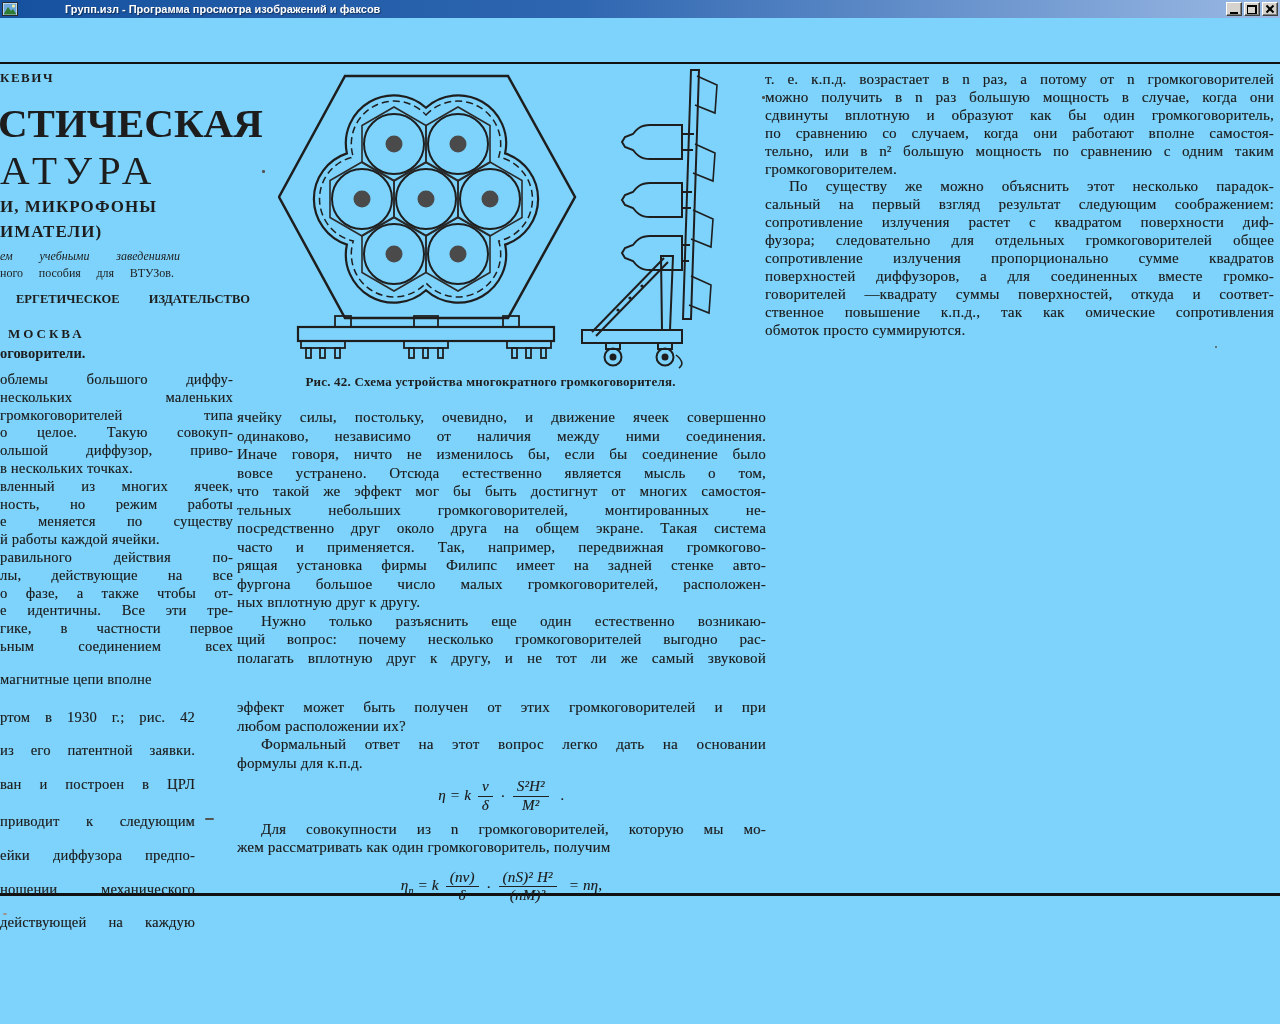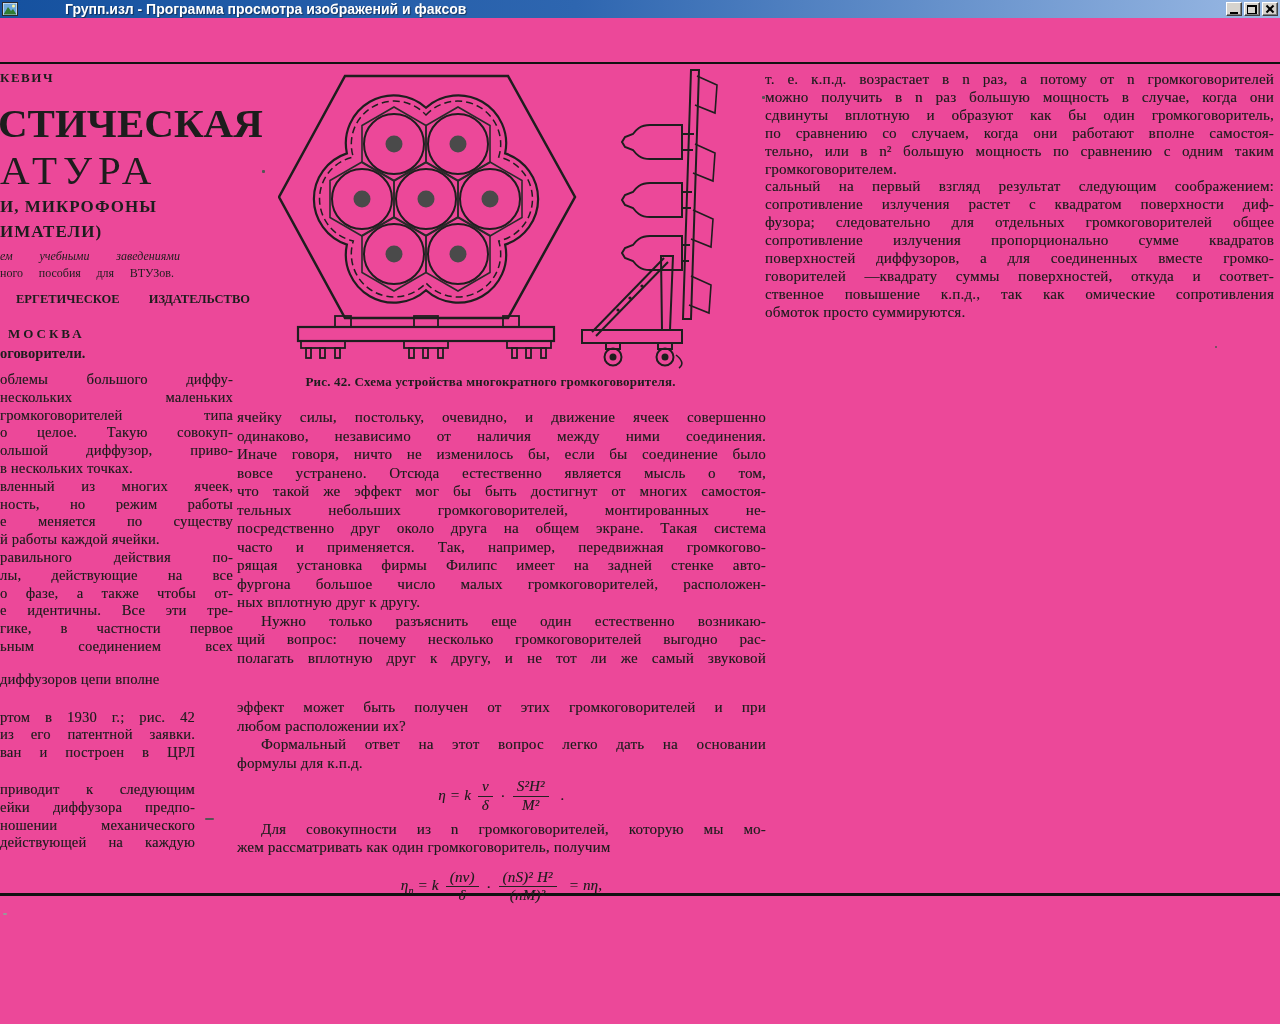--- a/index.html
+++ b/index.html
@@ -7,21 +7,21 @@
 
   
   .titlebar{
     position:absolute;left:0;top:0;width:1280px;height:18px;
     background:linear-gradient(90deg,#15519f 0%,#2e66b0 45%,#9ab9e4 100%);
     display:flex;align-items:center;
     font-family:"Liberation Sans",sans-serif;
   }
   .app-icon{width:16px;height:16px;margin:1px 3px 1px 2px;flex:0 0 auto;}
   .title-text{
-    color:#ffffff;font-size:14px;font-weight:bold;white-space:nowrap;
+    color:#ffffff;font-size:11px;font-weight:bold;white-space:nowrap;
     text-shadow:1px 1px 1px rgba(0,0,0,0.45);flex:1 1 auto;padding-left:44px;
   }
   .controls{display:flex;align-items:center;margin-right:2px;flex:0 0 auto;}
   .tbtn{
     width:16px;height:14px;background:#d6d3ce;position:relative;
     border-top:1px solid #ffffff;border-left:1px solid #ffffff;
     border-right:1px solid #404040;border-bottom:1px solid #404040;
     box-shadow:inset -1px -1px 0 #808080;
     margin-left:2px;display:flex;align-items:center;justify-content:center;
   }
@@ -36,21 +36,21 @@
     border:1px solid #000;border-top-width:2px;background:#d6d3ce;
   }
   .glyph-close{position:relative;width:10px;height:10px;}
   .glyph-close .x1,.glyph-close .x2{
     position:absolute;left:0px;top:4px;width:10px;height:2px;background:#000;
   }
   .glyph-close .x1{transform:rotate(45deg);}
   .glyph-close .x2{transform:rotate(-45deg);}
 
   
-  .client{position:absolute;left:0;top:18px;width:1280px;height:1006px;background:#ec4899;
+  .client{position:absolute;left:0;top:18px;width:1280px;height:1006px;background:#7dd3fc;
           font-family:"Liberation Serif","DejaVu Serif",serif;color:#1d1d1d;}
   .rule{position:absolute;left:0;width:1280px;background:#111;}
   .rule-top{top:44px;height:2px;}
   .rule-bottom{top:875px;height:3px;}
 
   .abs{position:absolute;}
 
   
   .lc-kevich{left:0;top:52px;font-size:13px;font-weight:bold;letter-spacing:1.5px;}
   .lc-title1{left:-2px;top:81px;font-size:41px;font-weight:bold;letter-spacing:0px;white-space:nowrap;}
@@ -65,21 +65,21 @@
 
   .textcol{position:absolute;font-size:15px;line-height:18.5px;
            text-shadow:0.3px 0.3px 0.35px rgba(25,25,25,0.4);letter-spacing:0.2px;}
   .leftcol{left:0;top:353px;width:233px;font-size:14.5px;line-height:17.8px;}
   .midcol{left:237px;top:390px;width:529px;}
   .rightcol{left:765px;top:53px;width:509px;line-height:17.9px;}
 
   .tline{text-align:justify;text-align-last:justify;}
   .tline.end{text-align-last:left;}
   .tline.ind{text-indent:24px;}
-  .leftcol .tline.nar{padding-right:38px;}
+  .leftcol .tline.nar{padding-right:38px;margin-top:16px;}
 
   .caption{left:283px;top:356px;width:415px;font-size:13px;font-weight:600;
            text-align:center;letter-spacing:0.2px;}
 
   .formula{text-align:center;font-style:italic;font-size:15px;margin:7px 0 6px 0;
            text-shadow:0.3px 0.3px 0.3px rgba(25,25,25,0.4);}
   .formula.second{margin-top:13px;}
   .frac{display:inline-block;text-align:center;vertical-align:middle;margin:0 3px;}
   .fnum{display:block;border-bottom:1.4px solid #222;padding:0 4px 1px 4px;line-height:1.05;}
   .fden{display:block;padding-top:1px;line-height:1.05;}
@@ -150,21 +150,21 @@
         <div class="tline">вленный из многих ячеек,</div>
         <div class="tline">ность, но режим работы</div>
         <div class="tline">е меняется по существу</div>
         <div class="tline end">й работы каждой ячейки.</div>
         <div class="tline">равильного действия по-</div>
         <div class="tline">лы, действующие на все</div>
         <div class="tline">о фазе, а также чтобы от-</div>
         <div class="tline">е идентичны. Все эти тре-</div>
         <div class="tline">гике, в частности первое</div>
         <div class="tline">ьным соединением всех</div>
-        <div class="tline end" style="margin-top: 15px;">диффузоров цепи вполне</div>
+        <div class="tline end" style="margin-top: 15px;">магнитные цепи вполне</div>
         <div class="tline nar" style="margin-top: 20px;">ртом в 1930 г.; рис. 42</div>
         <div class="tline nar">из его патентной заявки.</div>
         <div class="tline nar">ван и построен в ЦРЛ</div>
         <div class="tline nar" style="margin-top: 19px;">приводит к следующим</div>
         <div class="tline nar">ейки диффузора предпо-</div>
         <div class="tline nar">ношении механического</div>
         <div class="tline nar">действующей на каждую</div>
       </div>
 
     <svg class="fig-svg fig-front" viewBox="0 0 300 305">
@@ -311,20 +311,21 @@
       </div>
     </div>
 
     <div class="textcol rightcol">
         <div class="tline">т. е. к.п.д. возрастает в n раз, а потому от n громкоговорителей</div>
         <div class="tline">можно получить в n раз большую мощность в случае, когда они</div>
         <div class="tline">сдвинуты вплотную и образуют как бы один громкоговоритель,</div>
         <div class="tline">по сравнению со случаем, когда они работают вполне самостоя-</div>
         <div class="tline">тельно, или в n² большую мощность по сравнению с одним таким</div>
         <div class="tline end">громкоговорителем.</div>
+        <div class="tline ind">По существу же можно объяснить этот несколько парадок-</div>
         <div class="tline">сальный на первый взгляд результат следующим соображением:</div>
         <div class="tline">сопротивление излучения растет с квадратом поверхности диф-</div>
         <div class="tline">фузора; следовательно для отдельных громкоговорителей общее</div>
         <div class="tline">сопротивление излучения пропорционально сумме квадратов</div>
         <div class="tline">поверхностей диффузоров, а для соединенных вместе громко-</div>
         <div class="tline">говорителей —квадрату суммы поверхностей, откуда и соответ-</div>
         <div class="tline">ственное повышение к.п.д., так как омические сопротивления</div>
         <div class="tline end">обмоток просто суммируются.</div>
       </div>
 

